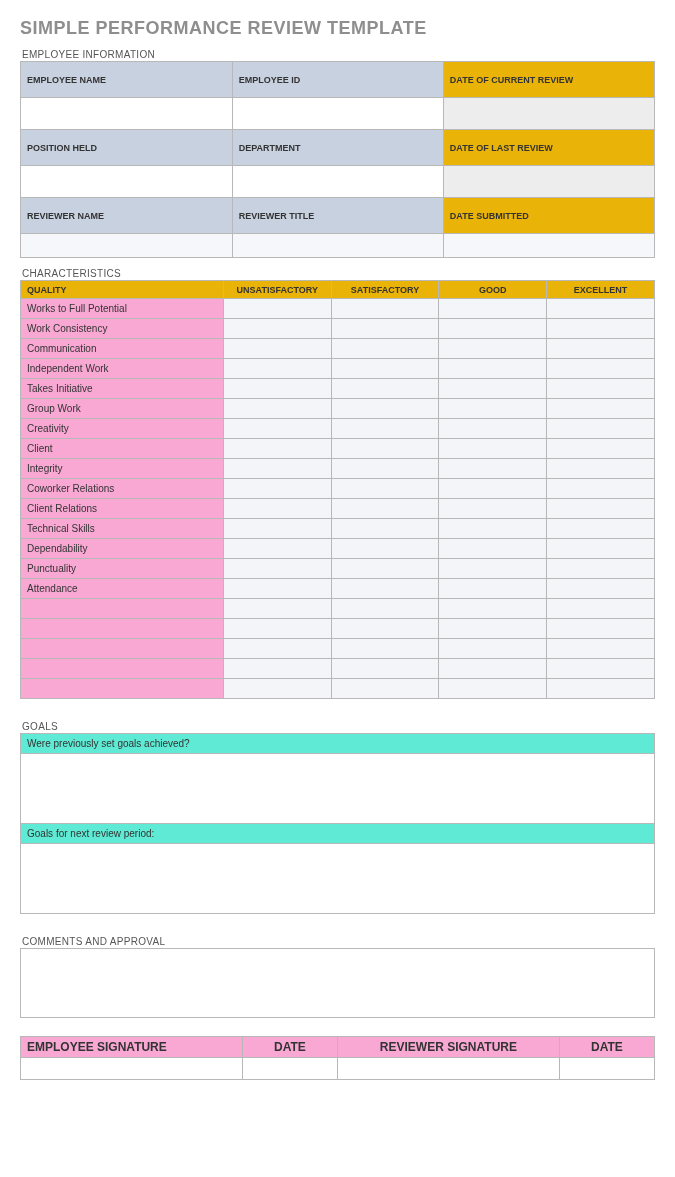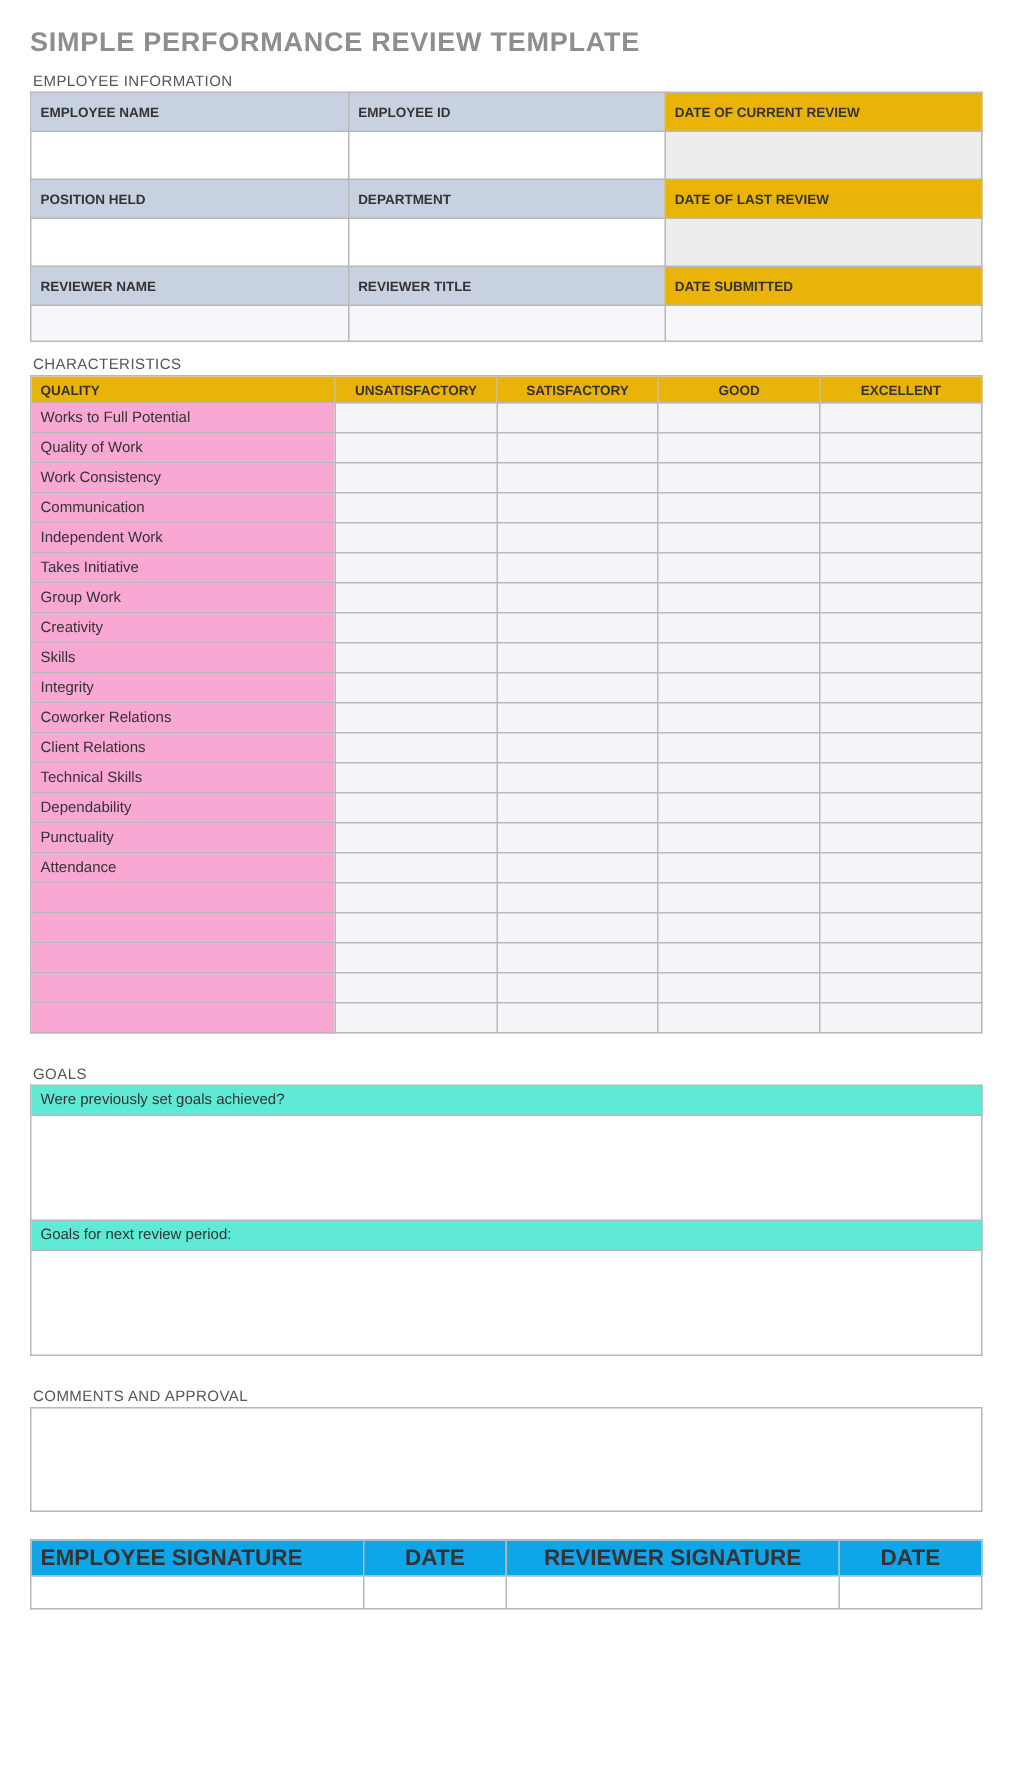--- a/index.html
+++ b/index.html
@@ -33,21 +33,21 @@
   th, td {
     border: 1px solid #b8b8b8;
     padding: 3px 6px;
     vertical-align: middle;
   }
   
   .emp-table th {
     font-size: 9px;
     font-weight: bold;
     text-align: left;
-    height: 26px;
+    height: 36px;
   }
   .emp-table th.center, .emp-table th.right { text-align: left; }
   .emp-table th.blue { background: #c8d1df; }
   .emp-table th.grey { background: #eab308; }
   .emp-table td { height: 32px; background: #fff; }
   .emp-table td.shade { background: #ededed; }
   .emp-table td.lightshade { background: #f6f7fa; }
   
   .char-table th {
     background: #eab308;
@@ -74,22 +74,22 @@
     height: 70px;
   }
   
   .comments-box {
     border: 1px solid #b8b8b8;
     height: 70px;
     background: #fff;
   }
   
   .sig-table th {
-    background: #0ea5e9;
-    font-size: 15px;
+    background: #f9a8d4;
+    font-size: 12px;
     font-weight: bold;
     text-align: center;
     height: 16px;
   }
   .sig-table th.left { text-align: left; }
   .sig-table td { height: 22px; background: #fff; }
   .gap { height: 18px; }
   .gap-sm { height: 6px; }
 </style>
 </head>
@@ -159,27 +159,20 @@
   </thead>
   <tbody id="char-body">
       <tr>
         <td class="quality">Works to Full Potential</td>
         <td class="rating"></td>
         <td class="rating"></td>
         <td class="rating"></td>
         <td class="rating"></td>
       </tr>
       <tr>
-        <td class="quality">Quality of Work</td>
-        <td class="rating"></td>
-        <td class="rating"></td>
-        <td class="rating"></td>
-        <td class="rating"></td>
-      </tr>
-      <tr>
         <td class="quality">Work Consistency</td>
         <td class="rating"></td>
         <td class="rating"></td>
         <td class="rating"></td>
         <td class="rating"></td>
       </tr>
       <tr>
         <td class="quality">Communication</td>
         <td class="rating"></td>
         <td class="rating"></td>
@@ -208,21 +201,21 @@
         <td class="rating"></td>
       </tr>
       <tr>
         <td class="quality">Creativity</td>
         <td class="rating"></td>
         <td class="rating"></td>
         <td class="rating"></td>
         <td class="rating"></td>
       </tr>
       <tr>
-        <td class="quality">Skills</td>
+        <td class="quality">Client</td>
         <td class="rating"></td>
         <td class="rating"></td>
         <td class="rating"></td>
         <td class="rating"></td>
       </tr>
       <tr>
         <td class="quality">Integrity</td>
         <td class="rating"></td>
         <td class="rating"></td>
         <td class="rating"></td>

